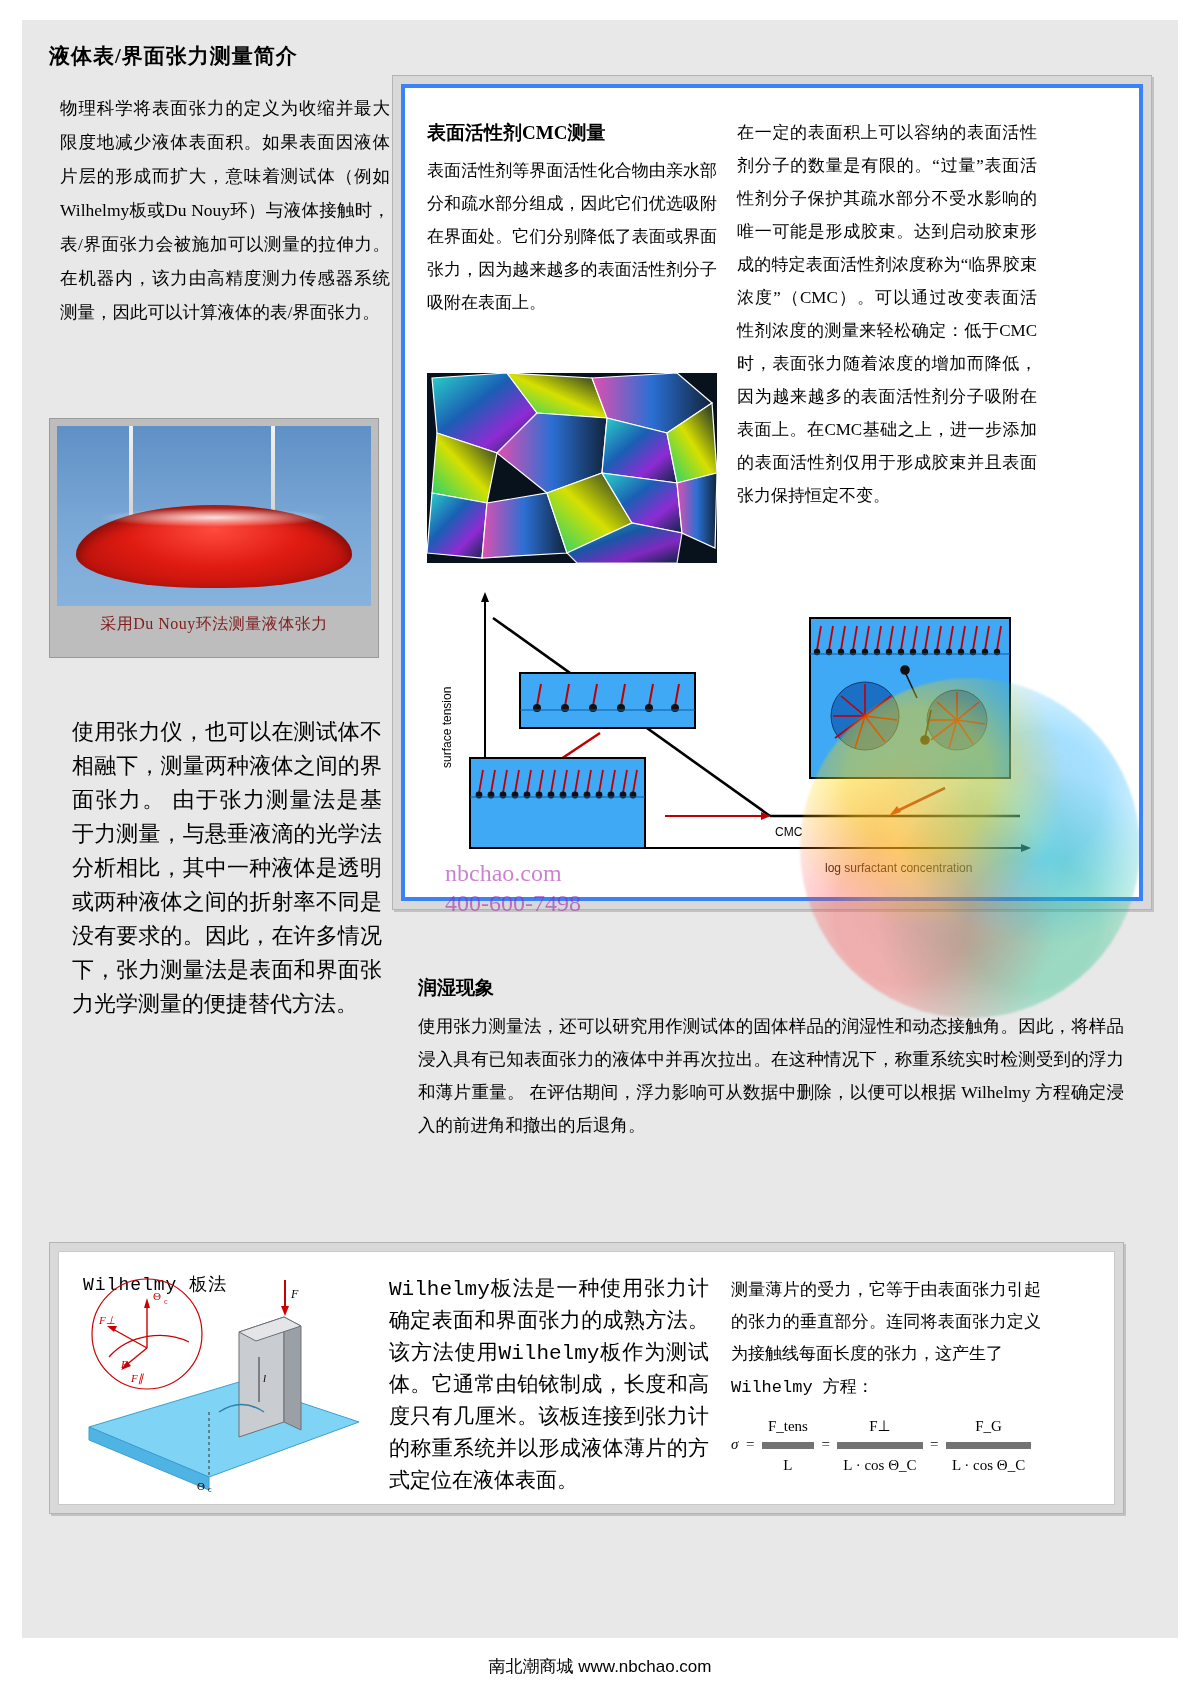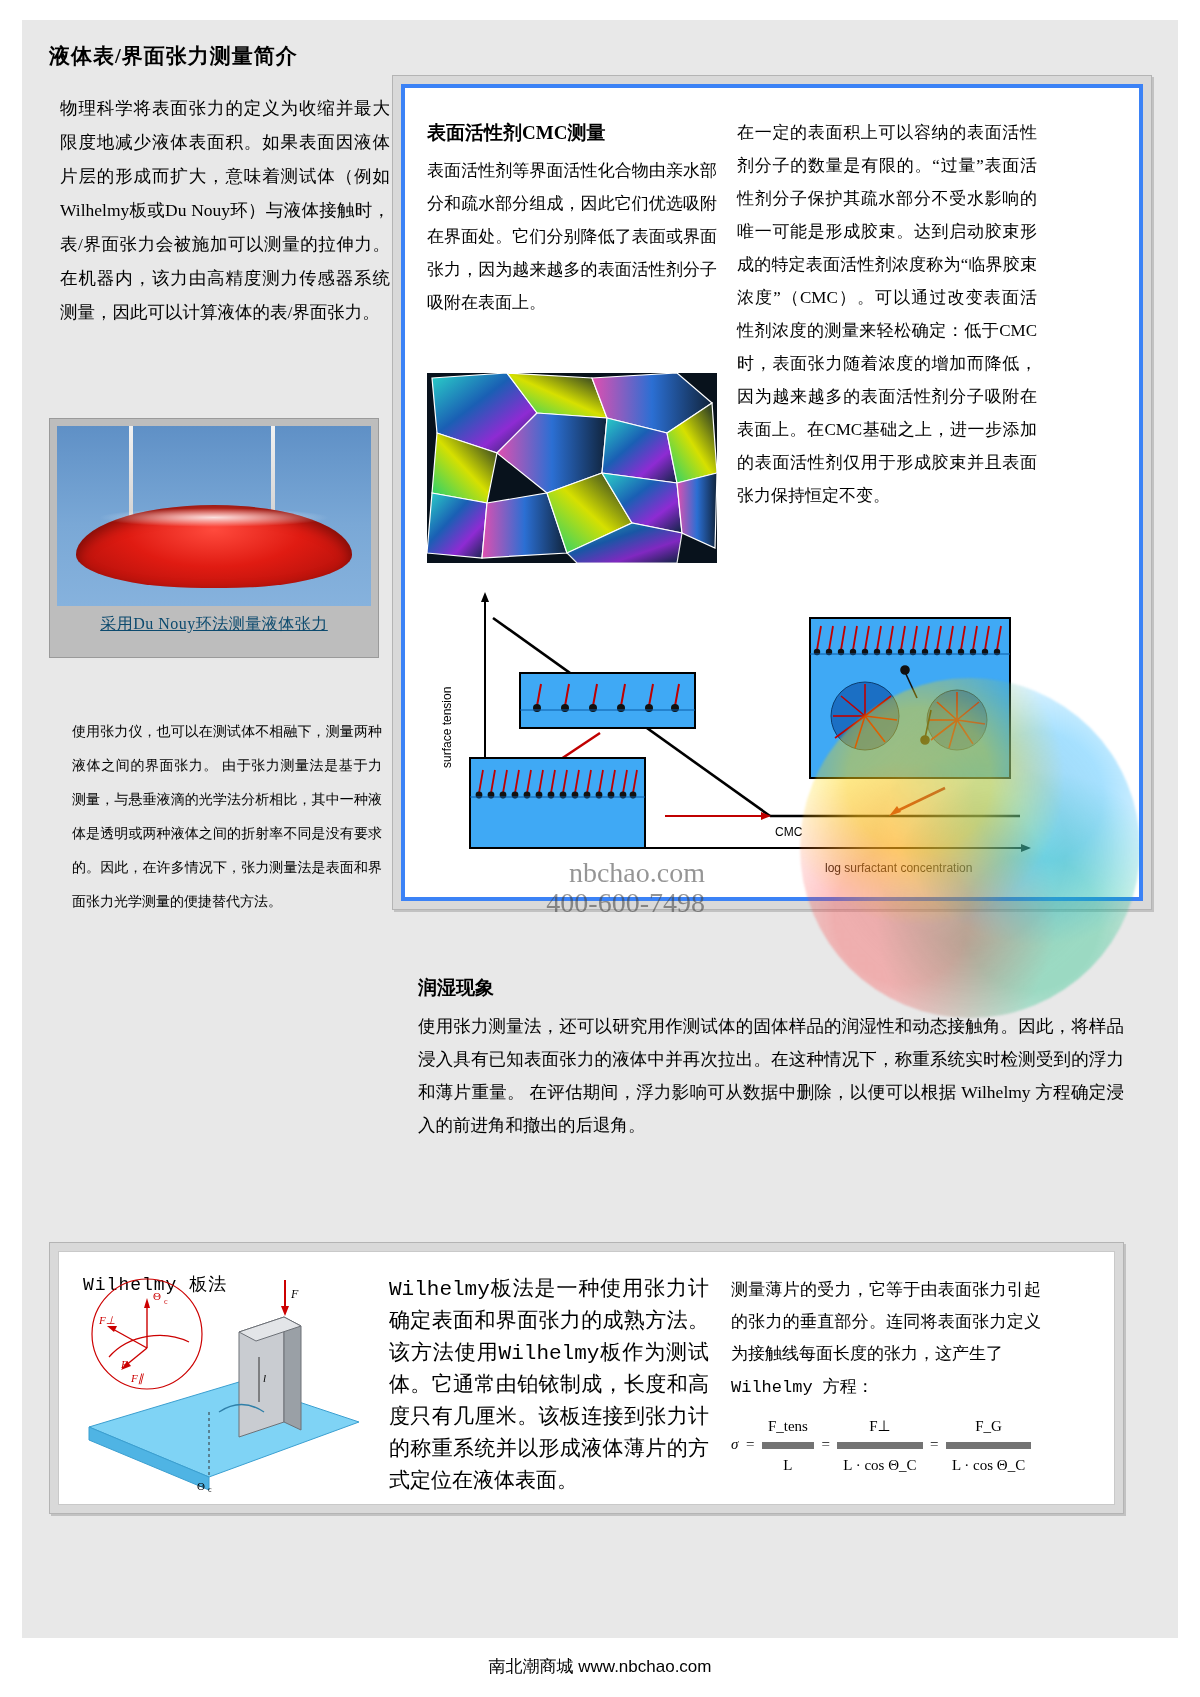--- a/index.html
+++ b/index.html
@@ -49,28 +49,27 @@
     content:"";position:absolute;left:8%;top:4%;width:84%;height:22%;
     background:radial-gradient(ellipse at 50% 50%, rgba(255,255,255,.85), rgba(255,255,255,0) 70%);
     border-radius:50%;
   }
   .ring-wire{
     position:absolute;top:0;width:4px;height:58%;
     background:linear-gradient(#f2f2f2,#cfcfcf);
   }
   .w1{left:23%;} .w2{left:68%;}
   .photo-cap{
-    font-size:16px;text-align:center;line-height:36px;color:#0c4a6e;
+    font-size:16px;text-align:center;line-height:36px;color:#7f1d1d;
     letter-spacing:.5px;
-    text-decoration:underline;
   }
   .left-col2{
     position:absolute;left:50px;top:695px;width:310px;
   }
-  .para2{font-size:14px;line-height:34px;text-align:justify;}
+  .para2{font-size:22px;line-height:34px;text-align:justify;}
 
   
   .frame{
     position:absolute;left:370px;top:55px;width:760px;height:835px;
     background:#d9d9d9;border:1px solid #b4b4b4;box-sizing:border-box;
     box-shadow:2px 2px 0 #c2c2c2;
   }
   .frame-inner{
     position:absolute;left:8px;top:8px;right:8px;bottom:8px;
     background:#ffffff;border:4px solid #3b82f6;
@@ -90,22 +89,22 @@
     position:absolute;left:22px;top:285px;width:290px;height:190px;
     background:#071018;overflow:hidden;
   }
   
   .chart{
     position:absolute;left:20px;top:500px;width:620px;height:300px;
   }
   .chart svg{display:block;}
   .wm{
     position:absolute;left:40px;top:770px;width:260px;
-    color:#404040;font-size:28px;font-family:"Liberation Serif",serif;
-    opacity:.55;text-align:right;line-height:30px;pointer-events:none;
+    color:#a21caf;font-size:24px;font-family:"Liberation Serif",serif;
+    opacity:.55;text-align:left;line-height:30px;pointer-events:none;
   }
   .watercolor{
     position:absolute;left:395px;top:590px;width:340px;height:340px;
     border-radius:50%;
     background:
       radial-gradient(circle at 35% 30%, rgba(255,214,0,.45) 0 22%, rgba(255,214,0,0) 45%),
       radial-gradient(circle at 70% 35%, rgba(0,168,255,.35) 0 20%, rgba(0,168,255,0) 46%),
       radial-gradient(circle at 30% 70%, rgba(255,60,60,.33) 0 20%, rgba(255,60,60,0) 46%),
       radial-gradient(circle at 68% 72%, rgba(0,190,120,.33) 0 20%, rgba(0,190,120,0) 46%),
       radial-gradient(circle at 50% 50%, rgba(255,255,255,0) 28%, rgba(180,180,180,.16) 40%, rgba(255,255,255,0) 62%);

